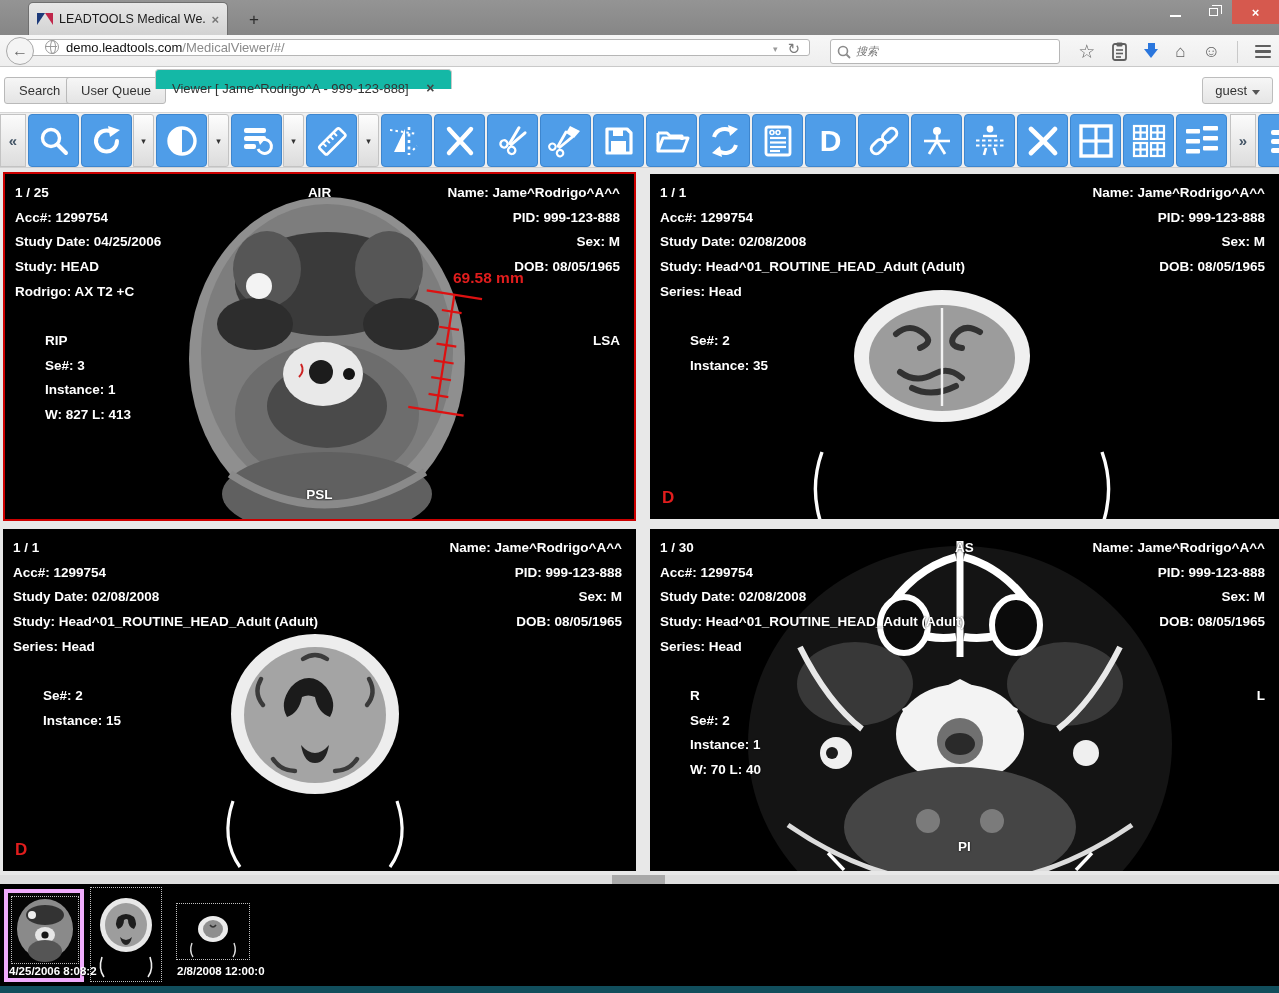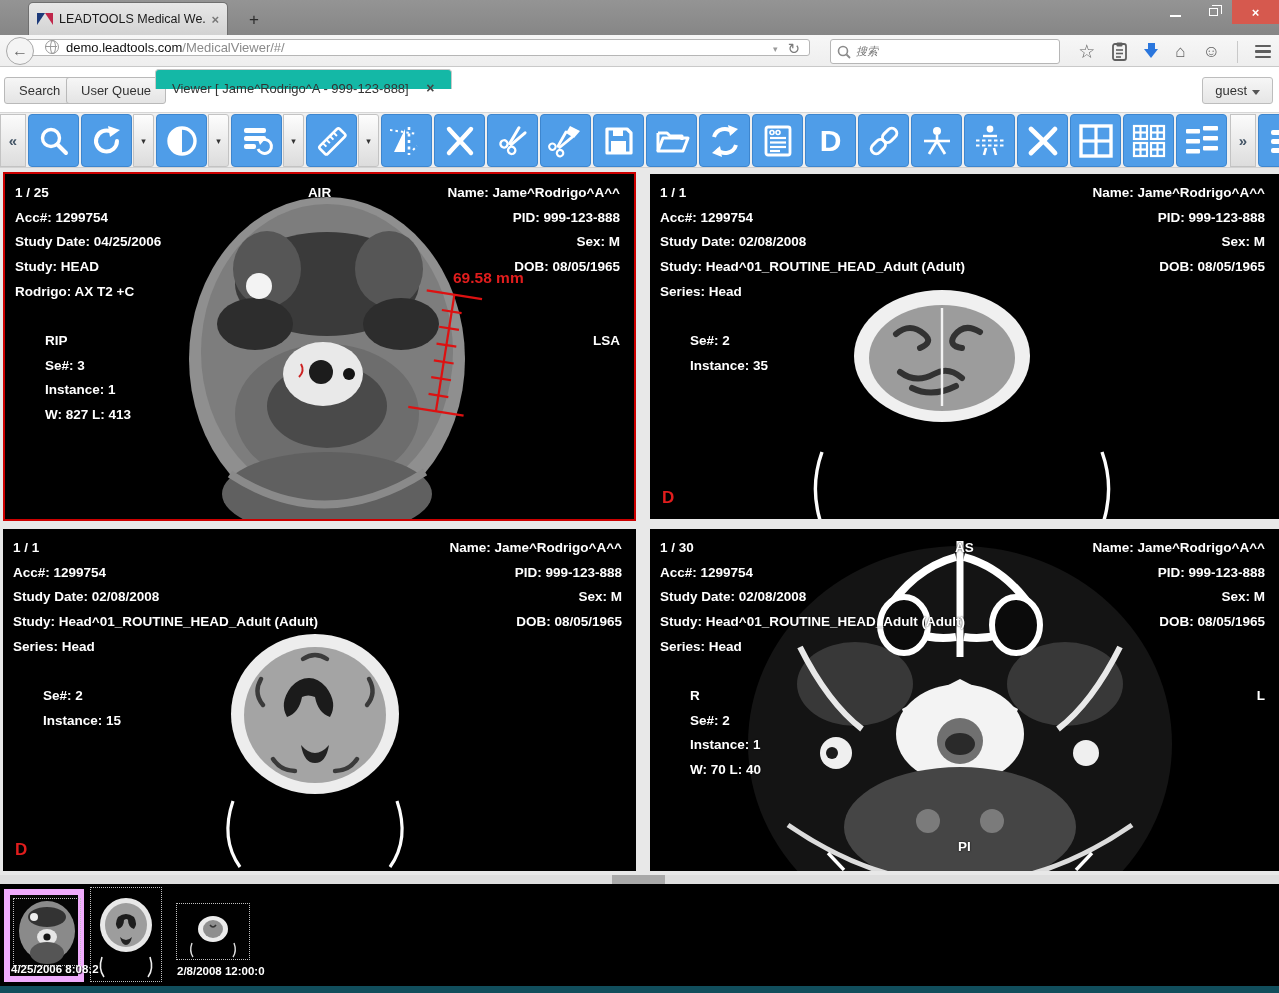--- a/index.html
+++ b/index.html
@@ -116,21 +116,21 @@
   .vpsvg { position:absolute; left:0; top:0; }
   #vscroll { position:absolute; left:0; top:707px; width:1279px; height:9px; background:#dedede; }
   #vscroll .thumb { position:absolute; left:612px; top:0; width:53px; height:9px; background:#a9a9a9; }
 
   
   #strip { position:absolute; left:0; top:884px; width:1279px; height:102px; background:#000; }
   .th { position:absolute; }
   .th .dot { border:1px dotted #bfbfbf; position:absolute; }
   .thcap { position:absolute; color:#fff; font-size:11.5px; font-weight:bold; white-space:nowrap;
     text-shadow:1px 1px 1px #000; }
-  #th0 { left:4px; top:5px; width:80px; height:93px; border:6px solid #f0abfc; background:#050505; }
+  #th0 { left:4px; top:5px; width:80px; height:93px; border:4px solid #f0abfc; background:#050505; }
   #th0 .dot { left:3px; top:3px; width:68px; height:68px; }
   #th1 { left:90px; top:3px; width:73px; height:96px; }
   #th1 .dot { left:0; top:0; width:72px; height:95px; }
   #th2 { left:176px; top:19px; width:75px; height:60px; }
   #th2 .dot { left:0; top:0; width:74px; height:57px; }
   #th3 { left:262px; top:12px; width:72px; height:79px; }
   #th3 .dot { left:0; top:0; width:71px; height:78px; }
   #bottombar { position:absolute; left:0; top:986px; width:1279px; height:7px; background:#114e5c; }
 </style>
 </head>
@@ -470,20 +470,21 @@
       <div>W: 827 L: 413</div>
     </div>
     <div class="ol gr">
       <div>Name: Jame^Rodrigo^A^^</div>
       <div>PID: 999-123-888</div>
       <div>Sex: M</div>
       <div>DOB: 08/05/1965</div>
     </div>
     <div class="ol mtop">AIR</div>
     <div class="ol mright">LSA</div>
+    <div class="ol mbot">PSL</div>
     <div class="ol md"></div>
   </div>
 
   <div class="vp" id="vp1">
     <svg class="vpsvg" width="629" height="345">
       <ellipse cx="292" cy="182" rx="88" ry="66" fill="#f0f0f0"></ellipse>
       <ellipse cx="292" cy="184" rx="73" ry="53" fill="#9c9c9c"></ellipse>
       <g stroke="#323232" stroke-width="6" fill="none" stroke-linecap="round">
         <path d="M246,160 q14,-12 28,0 q10,8 -4,14"></path>
         <path d="M330,158 q-16,-10 -26,4 q-6,10 8,12"></path>

